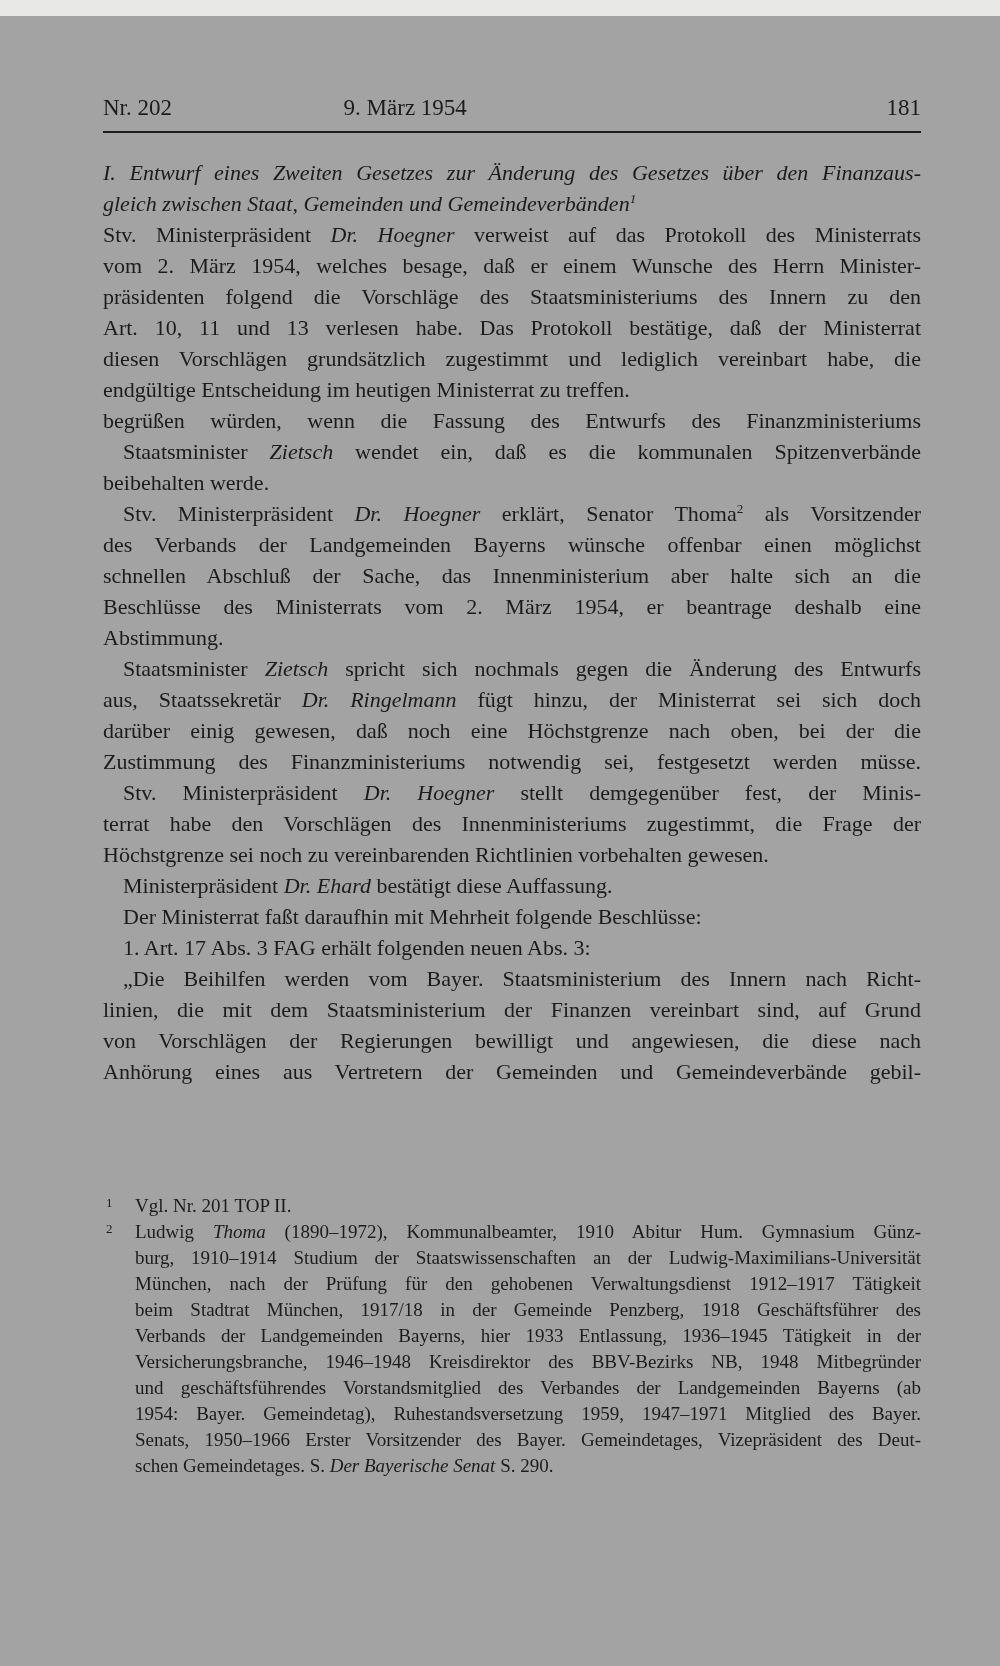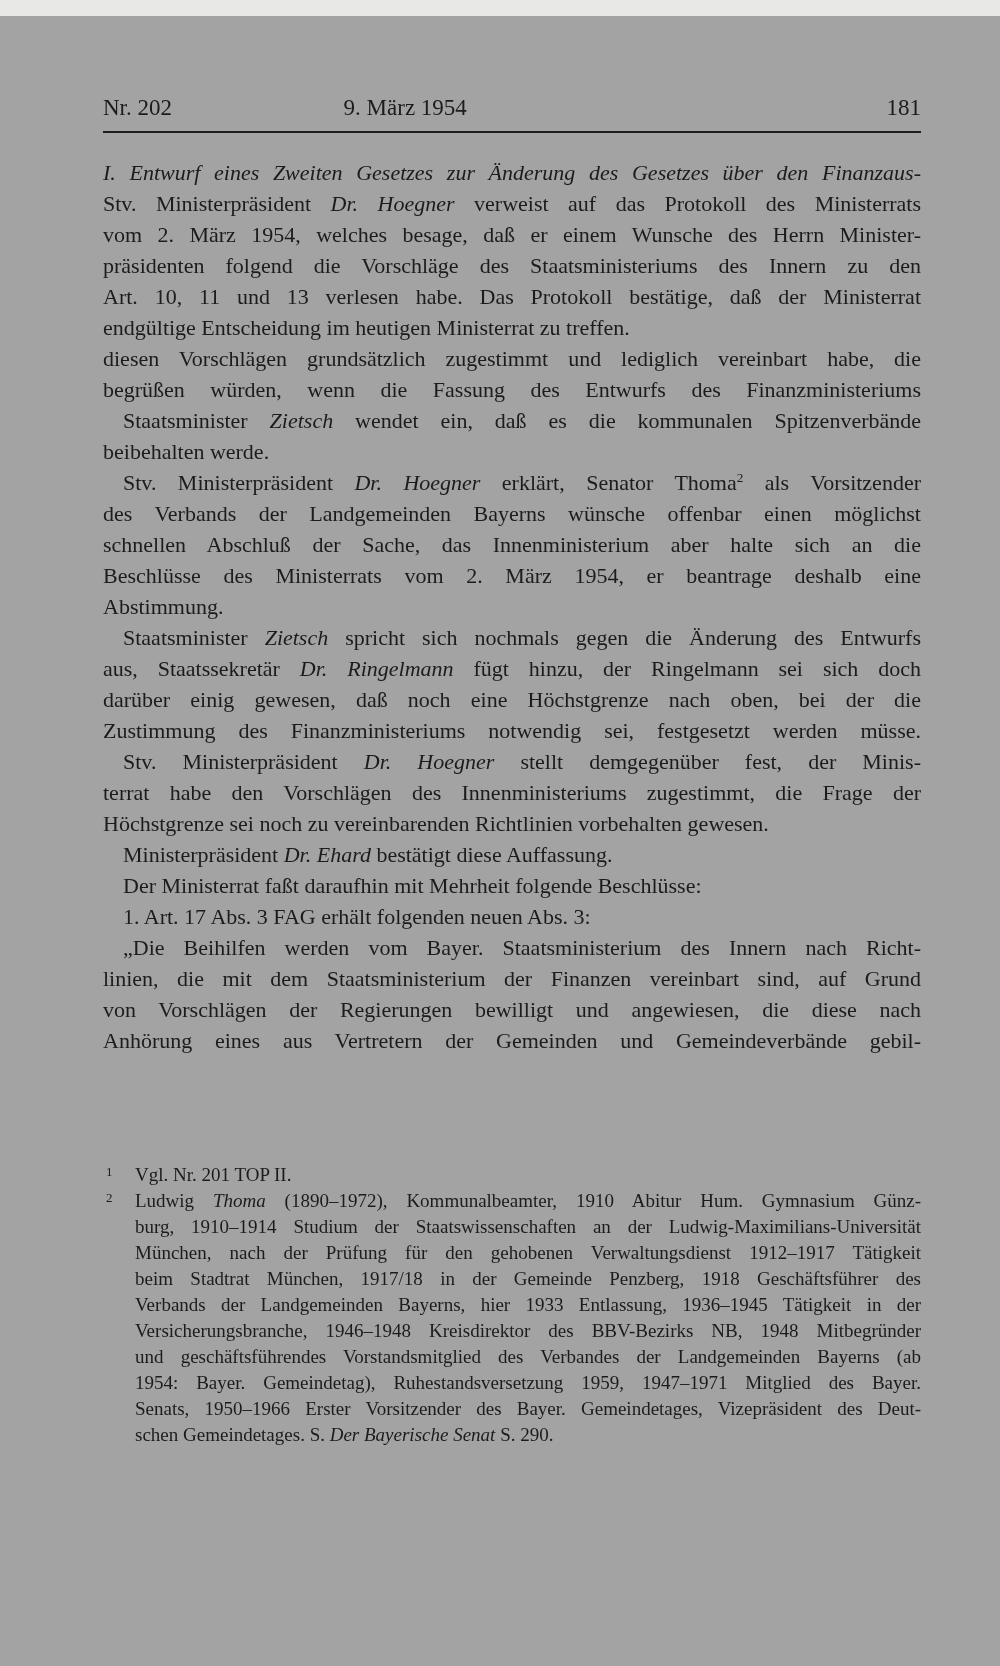--- a/index.html
+++ b/index.html
@@ -32,45 +32,46 @@
 <div class="page">
   <div class="content">
     <div class="header">
       <span class="h-left">Nr. 202</span>
       <span class="h-center">9. März 1954</span>
       <span class="h-right">181</span>
     </div>
     <div class="rule"></div>
     <div class="title">
         <div class="line just"><span>I. Entwurf eines Zweiten Gesetzes zur Änderung des Gesetzes über den Finanzaus-</span></div>
+        <div class="line"><span>gleich zwischen Staat, Gemeinden und Gemeindeverbänden</span><sup>1</sup></div>
       </div>
     <div class="body-text">
         <div class="para">
           <div class="line just"><span>Stv. Ministerpräsident </span><i>Dr. Hoegner</i><span> verweist auf das Protokoll des Ministerrats</span></div>
           <div class="line just"><span>vom 2. März 1954, welches besage, daß er einem Wunsche des Herrn Minister-</span></div>
           <div class="line just"><span>präsidenten folgend die Vorschläge des Staatsministeriums des Innern zu den</span></div>
           <div class="line just"><span>Art. 10, 11 und 13 verlesen habe. Das Protokoll bestätige, daß der Ministerrat</span></div>
+          <div class="line just"><span>diesen Vorschlägen grundsätzlich zugestimmt und lediglich vereinbart habe, die</span></div>
           <div class="line"><span>endgültige Entscheidung im heutigen Ministerrat zu treffen.</span></div>
-          <div class="line just"><span>diesen Vorschlägen grundsätzlich zugestimmt und lediglich vereinbart habe, die</span></div>
         </div>
         <div class="para">
           <div class="line just"><span>begrüßen würden, wenn die Fassung des Entwurfs des Finanzministeriums</span></div>
           <div class="line just ind"><span>Staatsminister </span><i>Zietsch</i><span> wendet ein, daß es die kommunalen Spitzenverbände</span></div>
           <div class="line"><span>beibehalten werde.</span></div>
         </div>
         <div class="para">
           <div class="line just ind"><span>Stv. Ministerpräsident </span><i>Dr. Hoegner</i><span> erklärt, Senator Thoma</span><sup>2</sup><span> als Vorsitzender</span></div>
           <div class="line just"><span>des Verbands der Landgemeinden Bayerns wünsche offenbar einen möglichst</span></div>
           <div class="line just"><span>schnellen Abschluß der Sache, das Innenministerium aber halte sich an die</span></div>
           <div class="line just"><span>Beschlüsse des Ministerrats vom 2. März 1954, er beantrage deshalb eine</span></div>
           <div class="line"><span>Abstimmung.</span></div>
         </div>
         <div class="para">
           <div class="line just ind"><span>Staatsminister </span><i>Zietsch</i><span> spricht sich nochmals gegen die Änderung des Entwurfs</span></div>
-          <div class="line just"><span>aus, Staatssekretär </span><i>Dr. Ringelmann</i><span> fügt hinzu, der Ringelmann sei sich doch</span></div>
+          <div class="line just"><span>aus, Staatssekretär </span><i>Dr. Ringelmann</i><span> fügt hinzu, der Ministerrat sei sich doch</span></div>
           <div class="line just"><span>darüber einig gewesen, daß noch eine Höchstgrenze nach oben, bei der die</span></div>
           <div class="line just"><span>Zustimmung des Finanzministeriums notwendig sei, festgesetzt werden müsse.</span></div>
         </div>
         <div class="para">
           <div class="line just ind"><span>Stv. Ministerpräsident </span><i>Dr. Hoegner</i><span> stellt demgegenüber fest, der Minis-</span></div>
           <div class="line just"><span>terrat habe den Vorschlägen des Innenministeriums zugestimmt, die Frage der</span></div>
           <div class="line"><span>Höchstgrenze sei noch zu vereinbarenden Richtlinien vorbehalten gewesen.</span></div>
         </div>
         <div class="para">
           <div class="line ind"><span>Ministerpräsident </span><i>Dr. Ehard</i><span> bestätigt diese Auffassung.</span></div>

